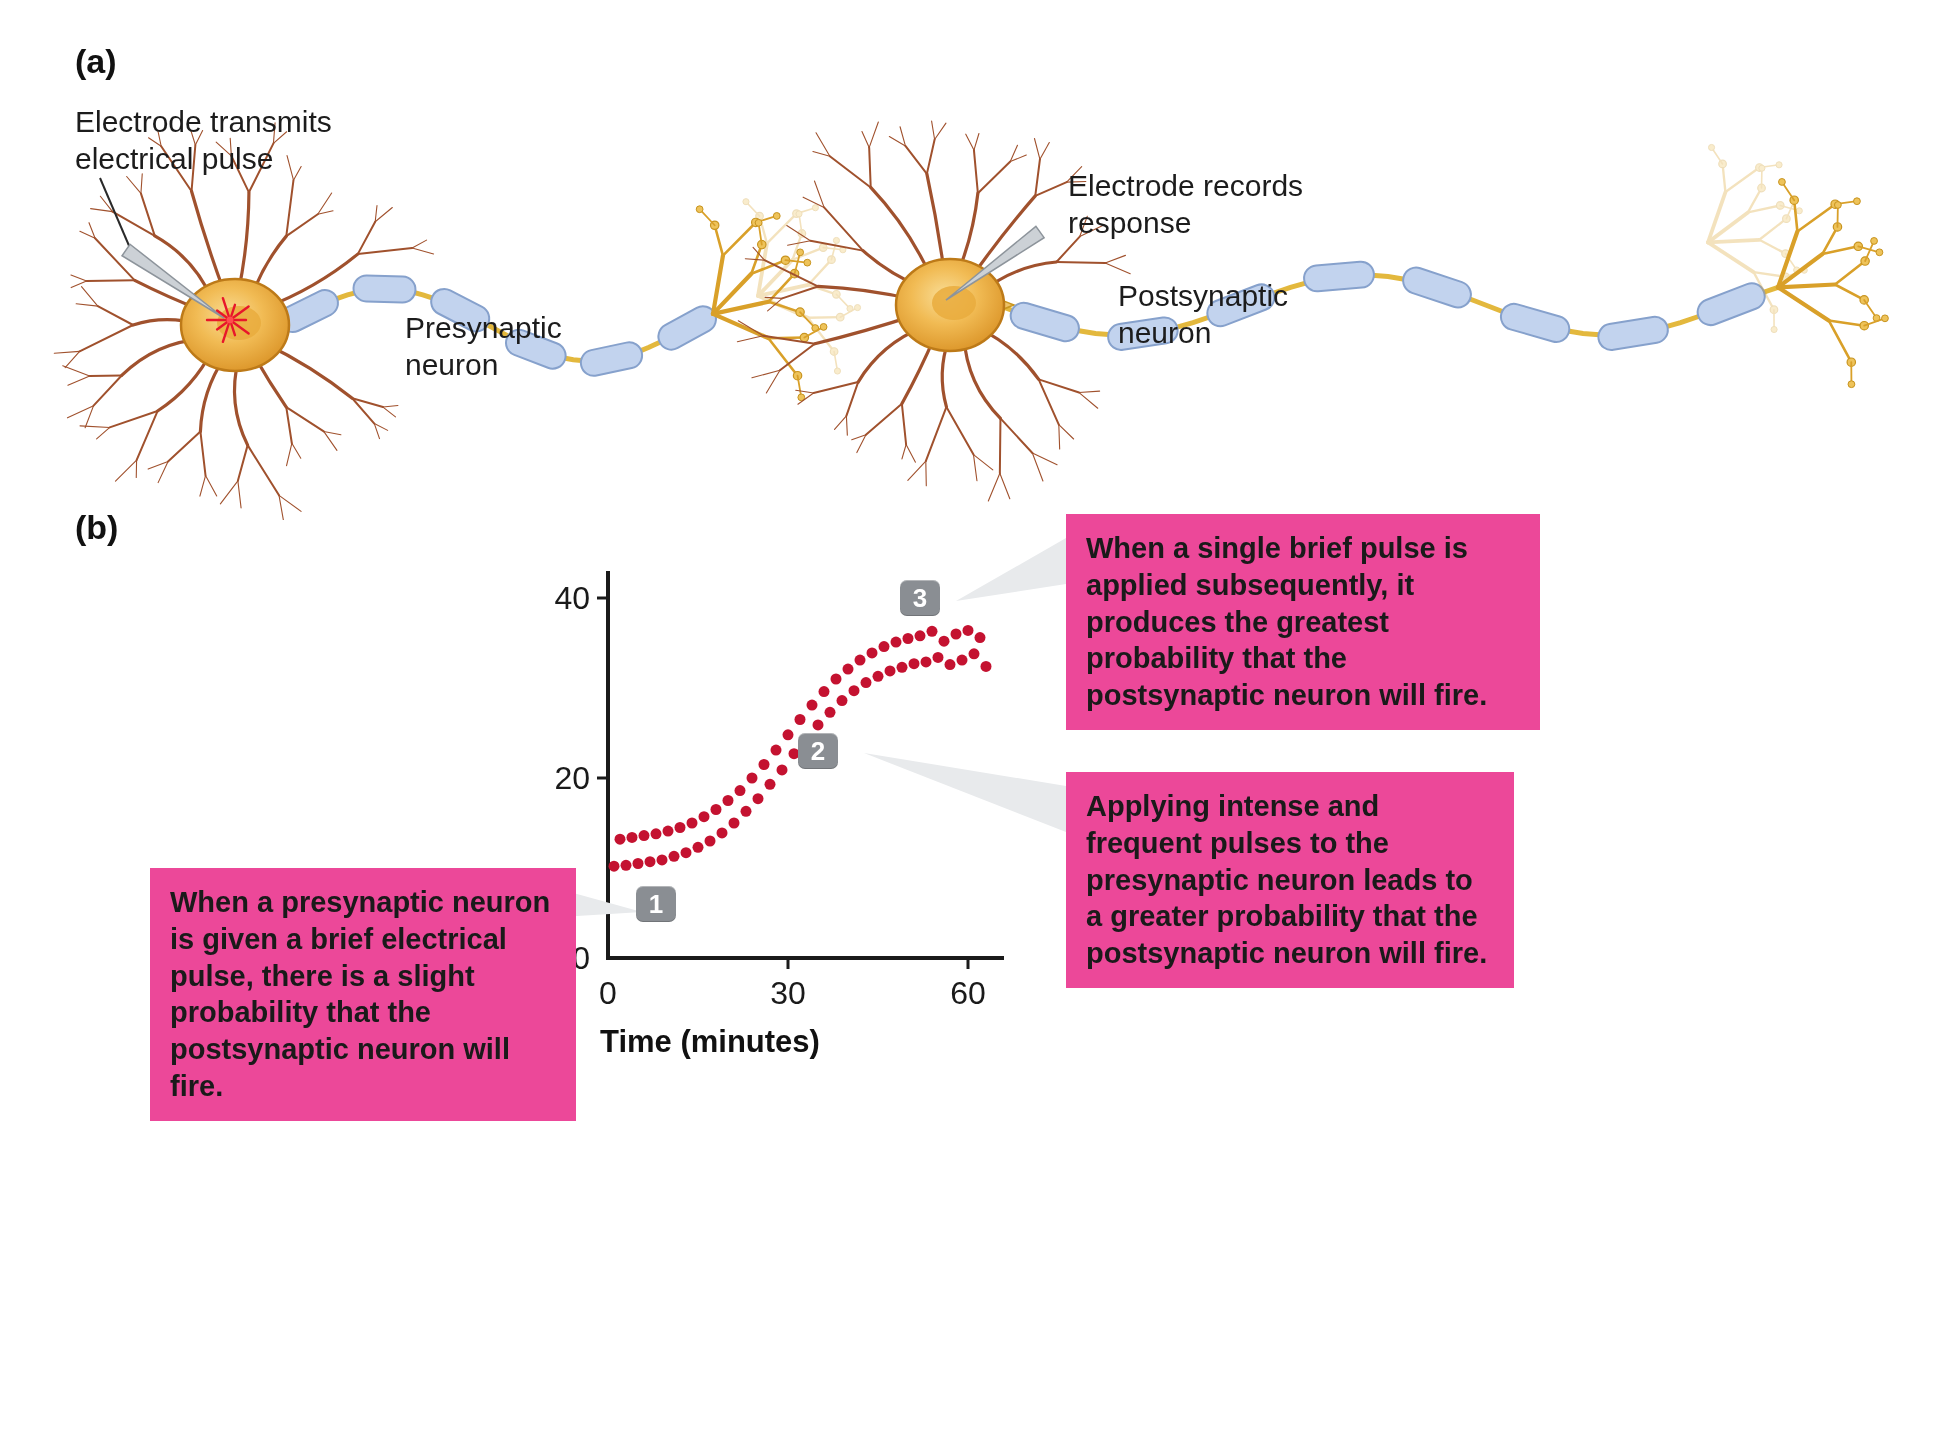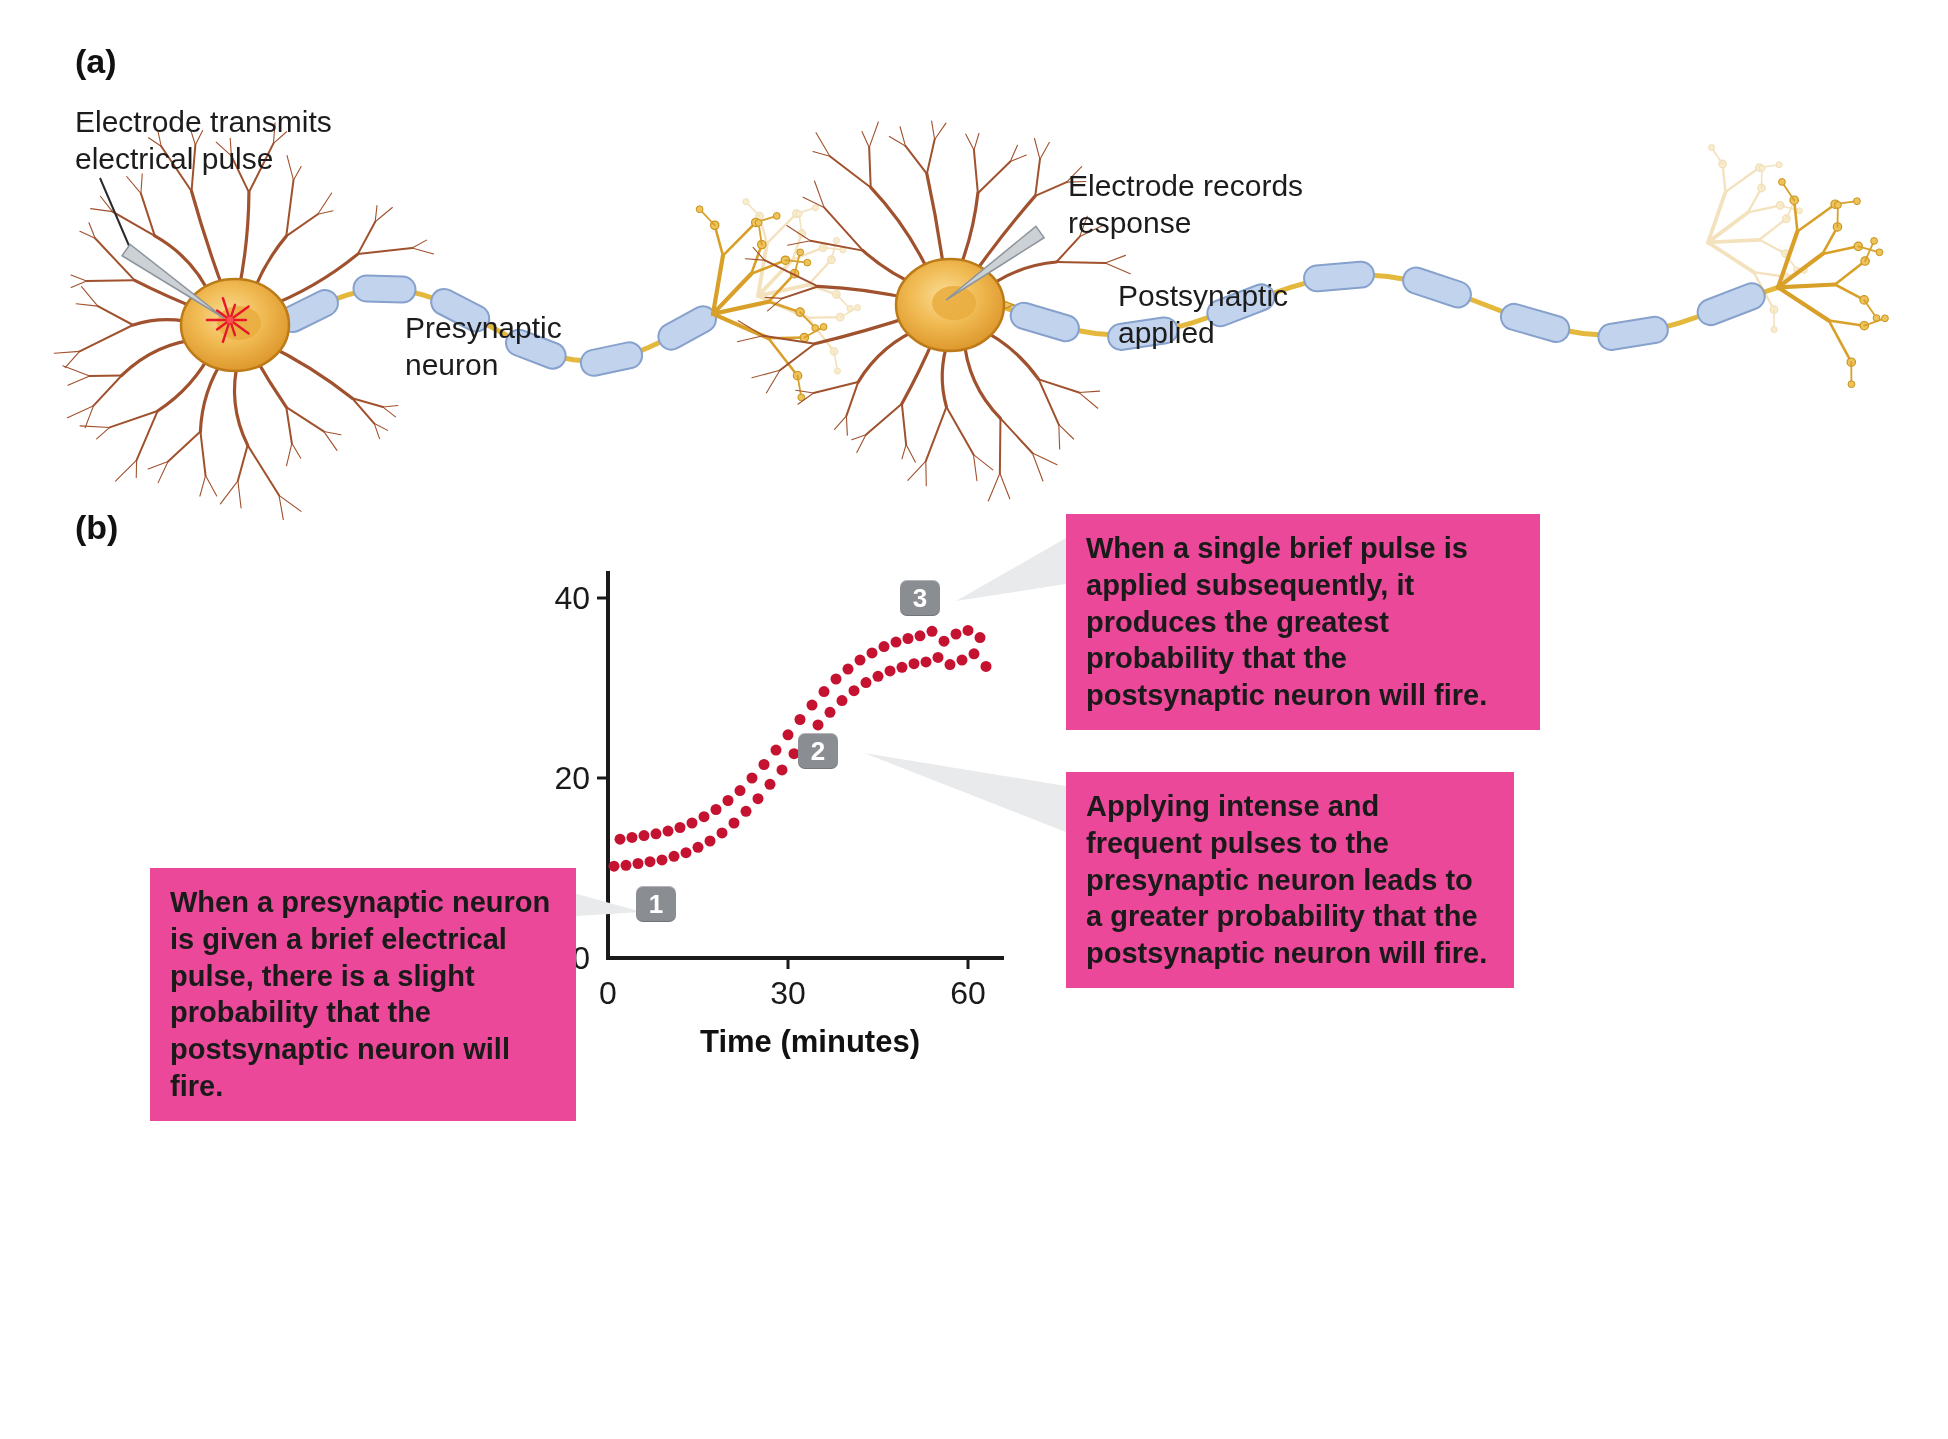--- a/index.html
+++ b/index.html
@@ -3,21 +3,21 @@
 <meta charset="utf-8">
 <style>
   html,body{margin:0;padding:0;background:#ffffff;}
   .figure{
     position:relative;width:1948px;height:1439px;background:#ffffff;
     font-family:"Liberation Sans",sans-serif;overflow:hidden;color:#1c1c1c;
   }
   .panel-label{position:absolute;font-size:34px;font-weight:bold;color:#111;}
   .ann{position:absolute;font-size:30px;line-height:1.22;color:#1c1c1c;}
   .axis-y{position:absolute;font-size:31px;font-weight:bold;line-height:1.24;color:#111;}
-  .axis-x{position:absolute;font-size:31px;font-weight:bold;color:#111;text-align:center;}
+  .axis-x{position:absolute;font-size:31px;font-weight:bold;color:#111;text-align:left;}
   .badge{
     position:absolute;width:40px;height:36px;background:#8a8e93;border-radius:7px;
     color:#ffffff;font-size:26px;font-weight:bold;display:flex;align-items:center;justify-content:center;
     z-index:6;box-shadow:inset 0 1px 0 rgba(255,255,255,.35), inset 0 -1px 0 rgba(0,0,0,.18);
   }
   .callout{
     position:absolute;background:#ec4899;color:#1a1a1a;font-size:29px;line-height:1.27;
     padding:16px 20px;z-index:4;box-sizing:border-box;font-weight:bold;
   }
   .tick{font-family:"Liberation Sans",sans-serif;font-size:32px;fill:#1a1a1a;}
@@ -415,21 +415,21 @@
     </svg>
 
   <div class="panel-label" style="left:75px;top:42px">(a)</div>
 
   <div class="ann" style="left:75px;top:104px;width:300px">Electrode transmits electrical pulse</div>
 
   <div class="ann" style="left:405px;top:310px;width:190px">Presynaptic neuron</div>
 
   <div class="ann" style="left:1068px;top:168px;width:280px">Electrode records response</div>
 
-  <div class="ann" style="left:1118px;top:278px;width:210px">Postsynaptic applied</div>
+  <div class="ann" style="left:1118px;top:278px;width:210px">Postsynaptic neuron</div>
 
   <div class="panel-label" style="left:75px;top:508px">(b)</div>
 
 
   <svg id="chart-svg" class="layer" style="left:540px;top:552px" width="500" height="470" viewBox="0 0 500 470">
       <path d="M68,19 L68,406 L464,406" fill="none" stroke="#1a1a1a" stroke-width="4"></path>
       <text x="50" y="417" text-anchor="end" class="tick">0</text>
       <path d="M57,226 L68,226" stroke="#1a1a1a" stroke-width="3"></path>
       <text x="50" y="237" text-anchor="end" class="tick">20</text>
       <path d="M57,46 L68,46" stroke="#1a1a1a" stroke-width="3"></path>

